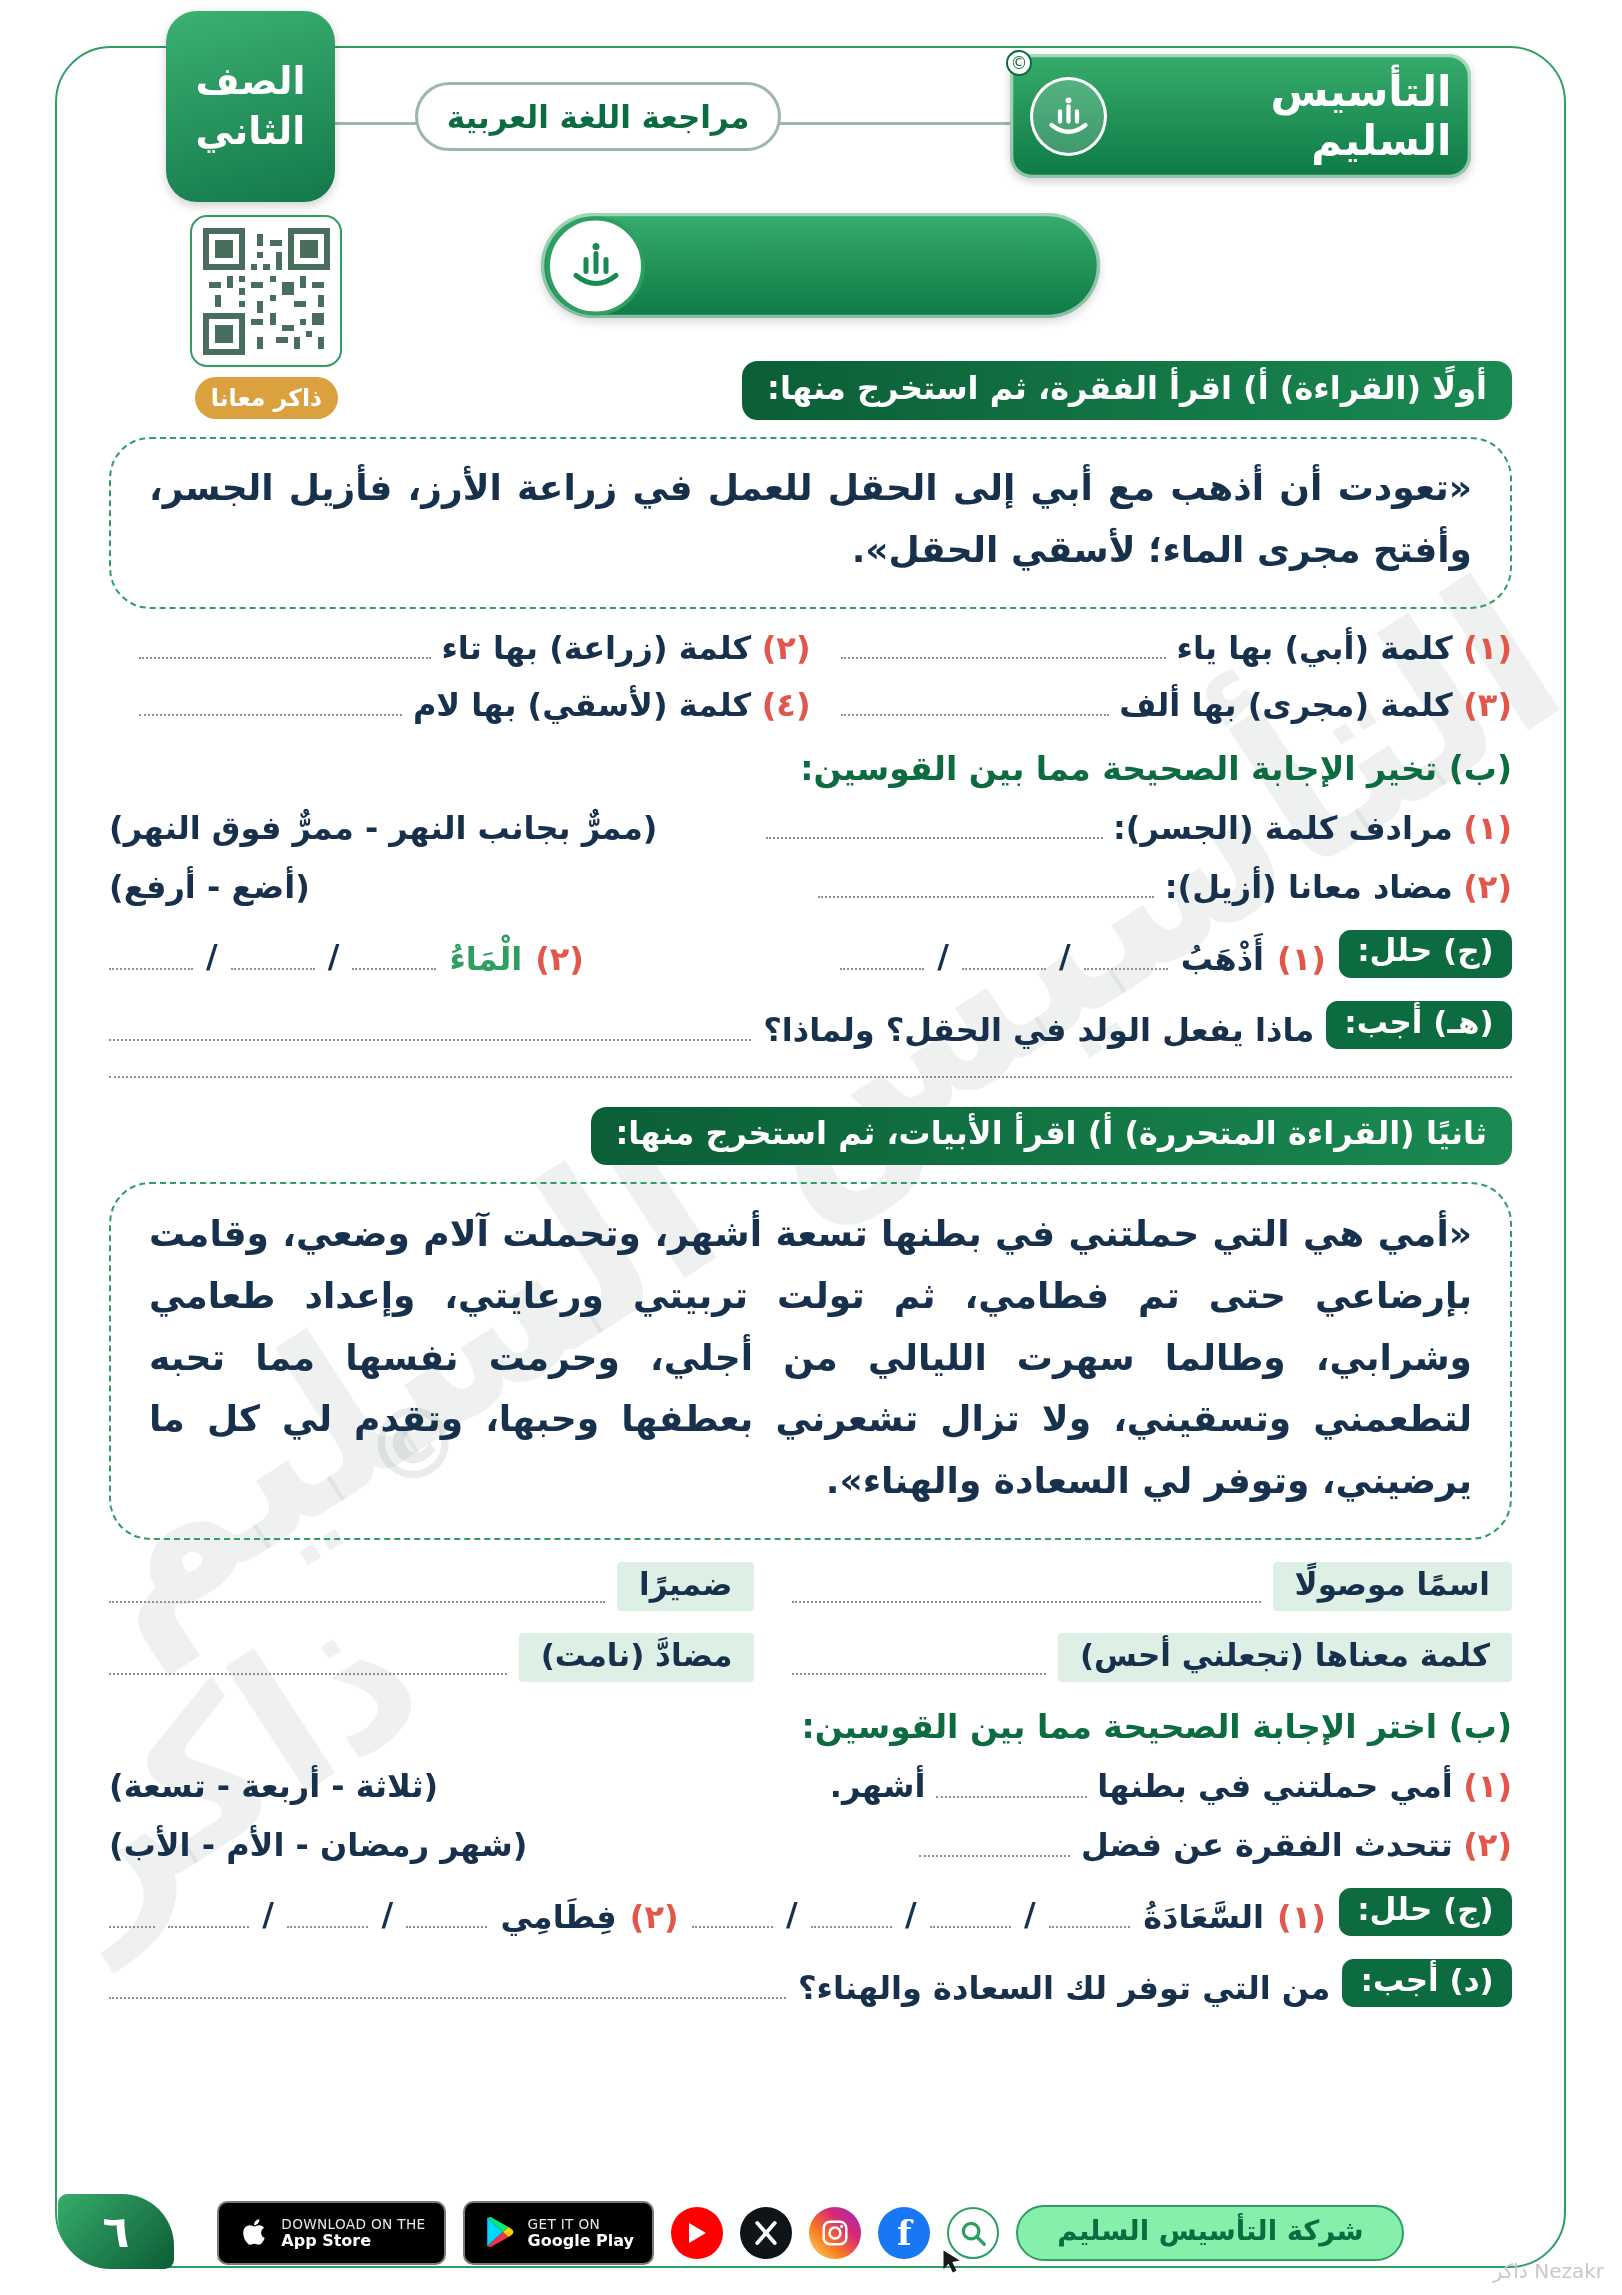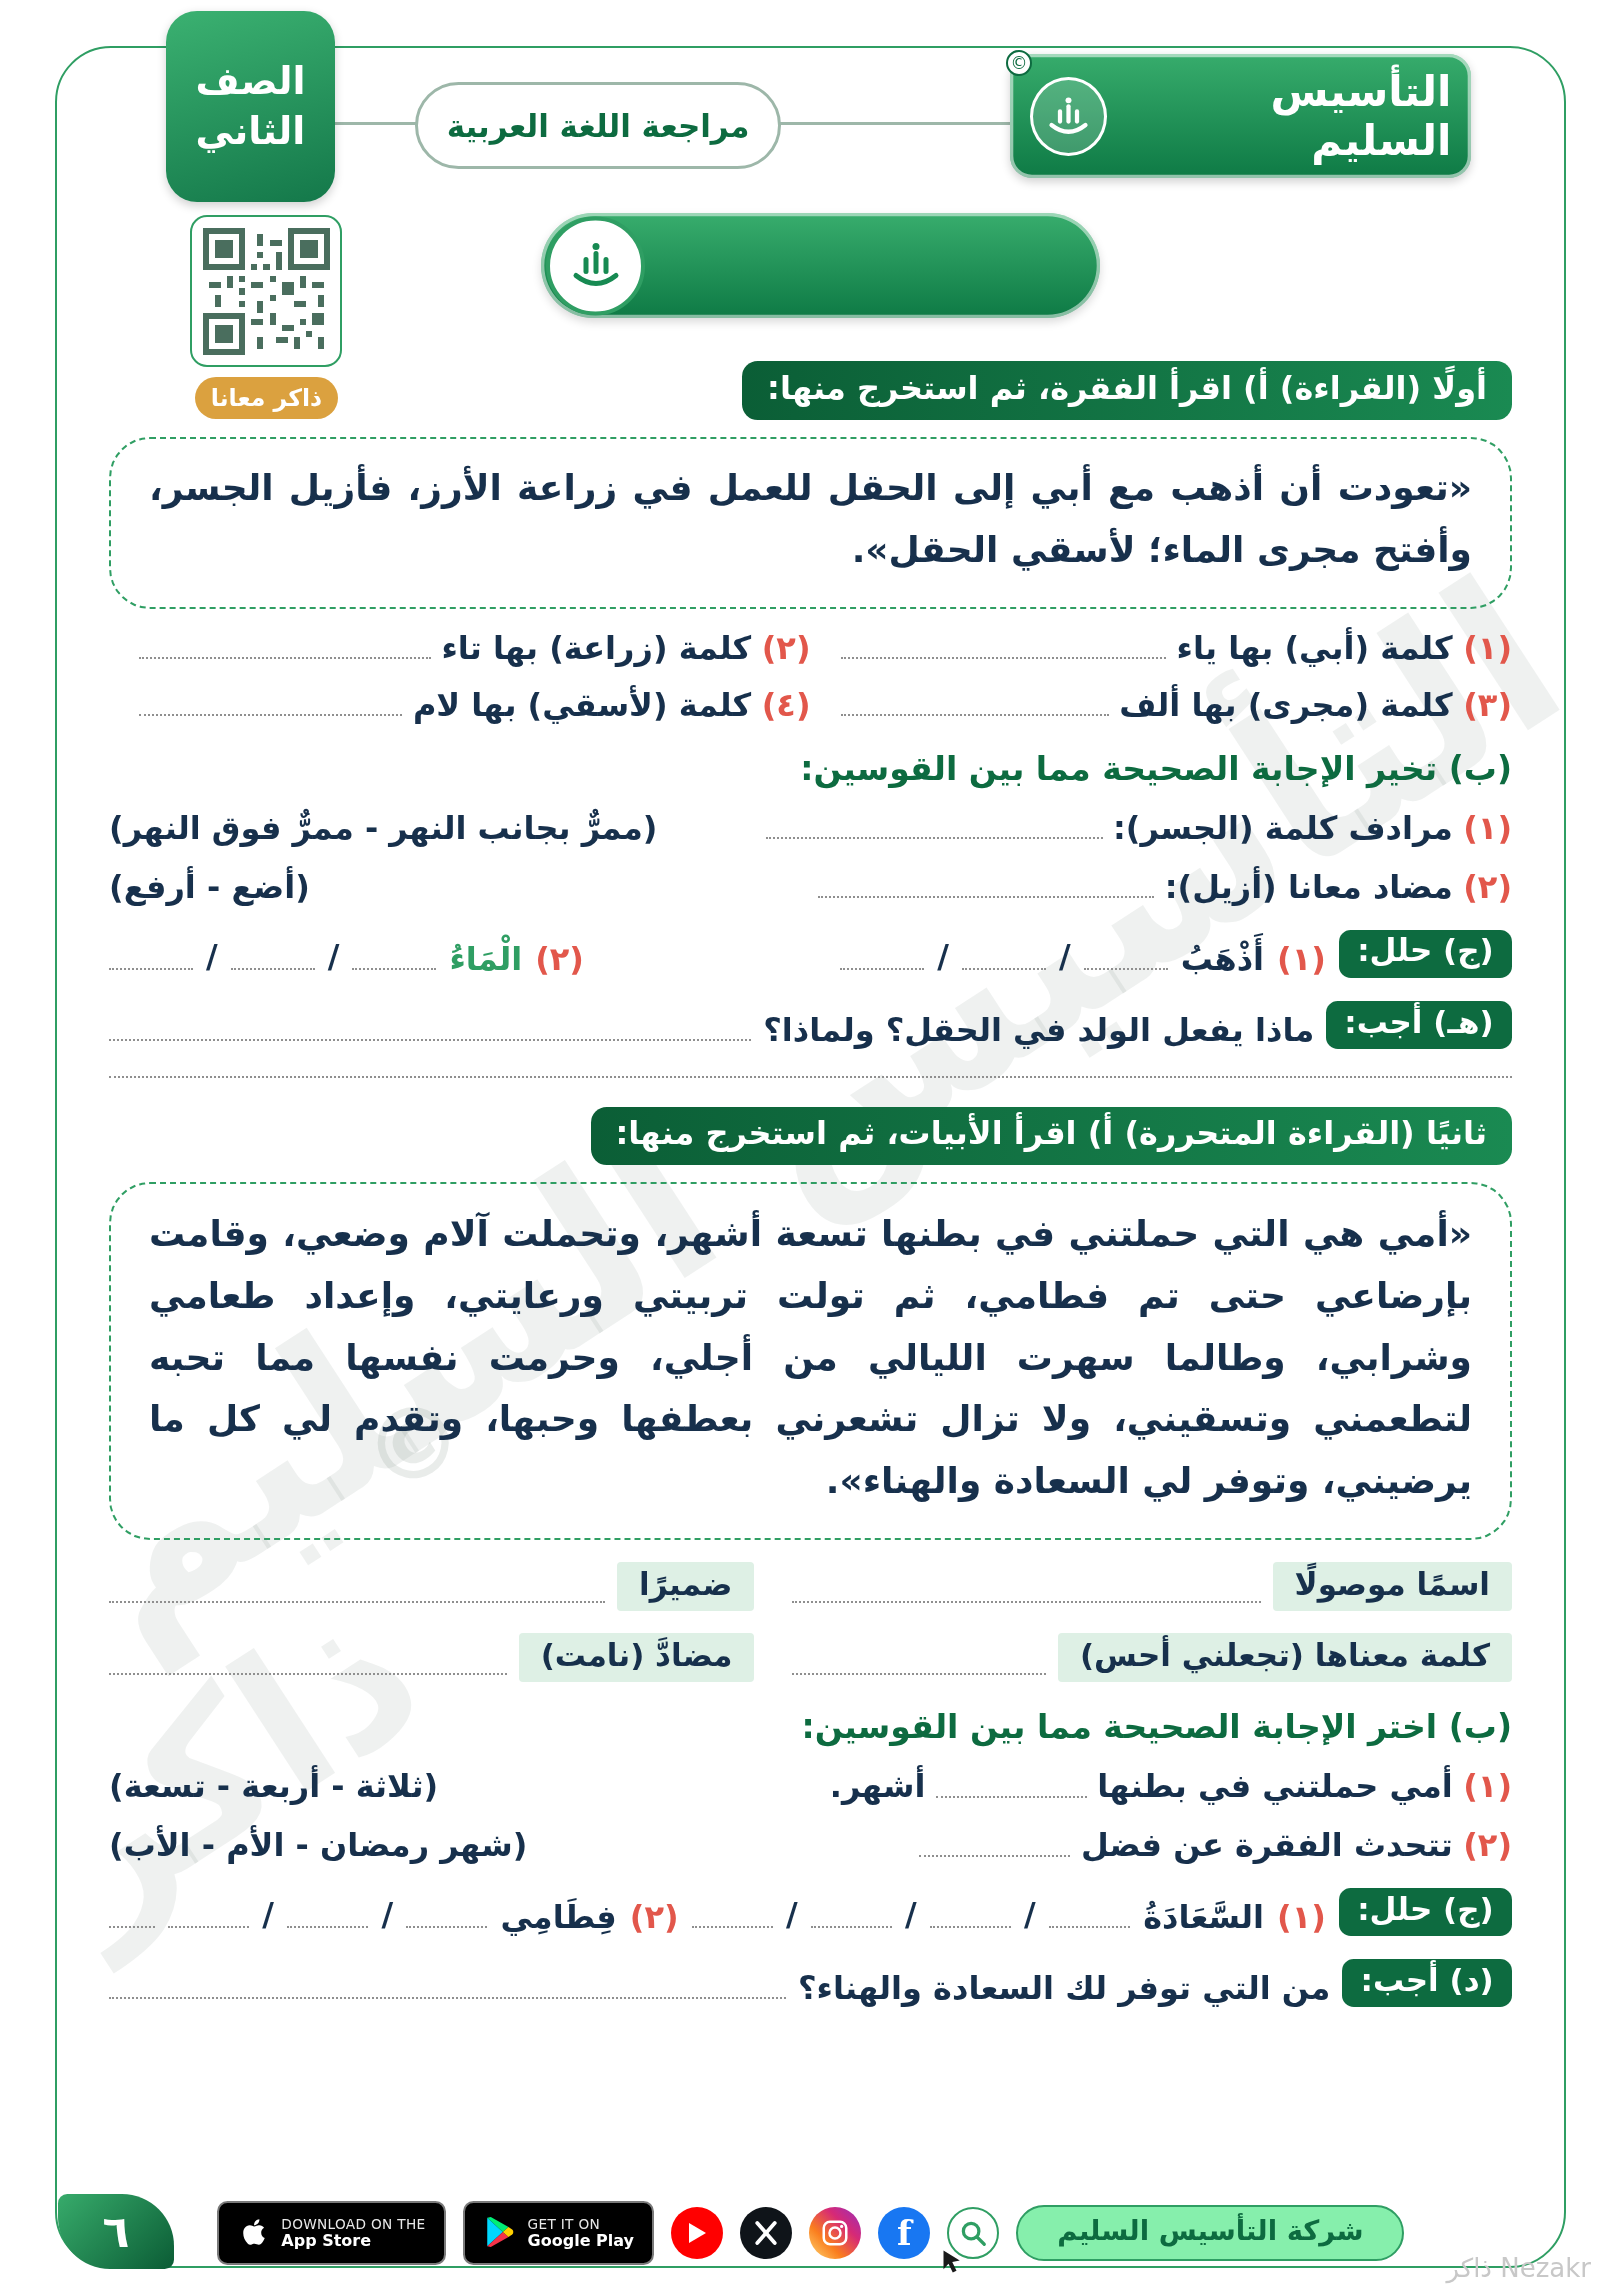--- a/index.html
+++ b/index.html
@@ -12,32 +12,32 @@
   
   .frame {
     position:absolute; top:46px; left:56px; right:56px; bottom:27.5px;
     border:2.9px solid #2f9e63; border-radius:56px; z-index:1;
   }
   
   .wm { position:absolute; z-index:1; pointer-events:none; font-weight:900; color:rgba(96,118,108,0.10); white-space:nowrap; }
   .wm-main { top:982px; left:-164px; right:-164px; text-align:center; font-size:216px; transform:rotate(-33deg); }
   .wm-sec  { bottom:419px; left:26px; font-size:196px; transform:rotate(-33deg); }
   .wm-copy { top:1387px; left:366px; font-size:98px; transform:rotate(-33deg); color:rgba(96,118,108,0.14); }
-  .wm-corner { position:absolute; right:31px; bottom:11.8px; font-size:26px; color:#c8c8c8; z-index:4; }
+  .wm-corner { position:absolute; right:18px; bottom:11.8px; font-size:20px; color:#c8c8c8; z-index:4; }
   
   .connector { position:absolute; top:122px; left:314px; width:753px; height:2.6px; background:#9db7a9; z-index:2; }
   .grade-badge {
     position:absolute; top:10.5px; left:167px; width:169px; height:191px; z-index:3;
     background:linear-gradient(165deg,#3bb171,#14784a); border-radius:31px;
     color:#fff; font-size:38px; font-weight:800;
     display:flex; flex-direction:column; align-items:center; justify-content:center; gap:5.2px;
     box-shadow:0 3.9px 9.2px rgba(0,0,0,.18);
   }
   .subject-pill {
-    position:absolute; top:82px; left:416px; width:366px; height:87px; z-index:3;
+    position:absolute; top:82px; left:416px; width:366px; height:69px; z-index:3;
     background:#fff; border:3.3px solid #9db7a9; border-radius:49px;
     display:flex; align-items:center; justify-content:center;
     color:#0d6b40; font-size:31px; font-weight:800;
   }
   .brand {
     position:absolute; top:54px; left:1011px; width:461px; height:124px; z-index:3;
     background:linear-gradient(180deg,#37ac6c,#0e7a45); border-radius:22px;
     box-shadow:inset 0 0 0 3.3px rgba(255,255,255,.55), 0 3.9px 9.2px rgba(0,0,0,.18);
     display:flex; align-items:center; justify-content:center; gap:17px; padding:0 19.6px;
   }

